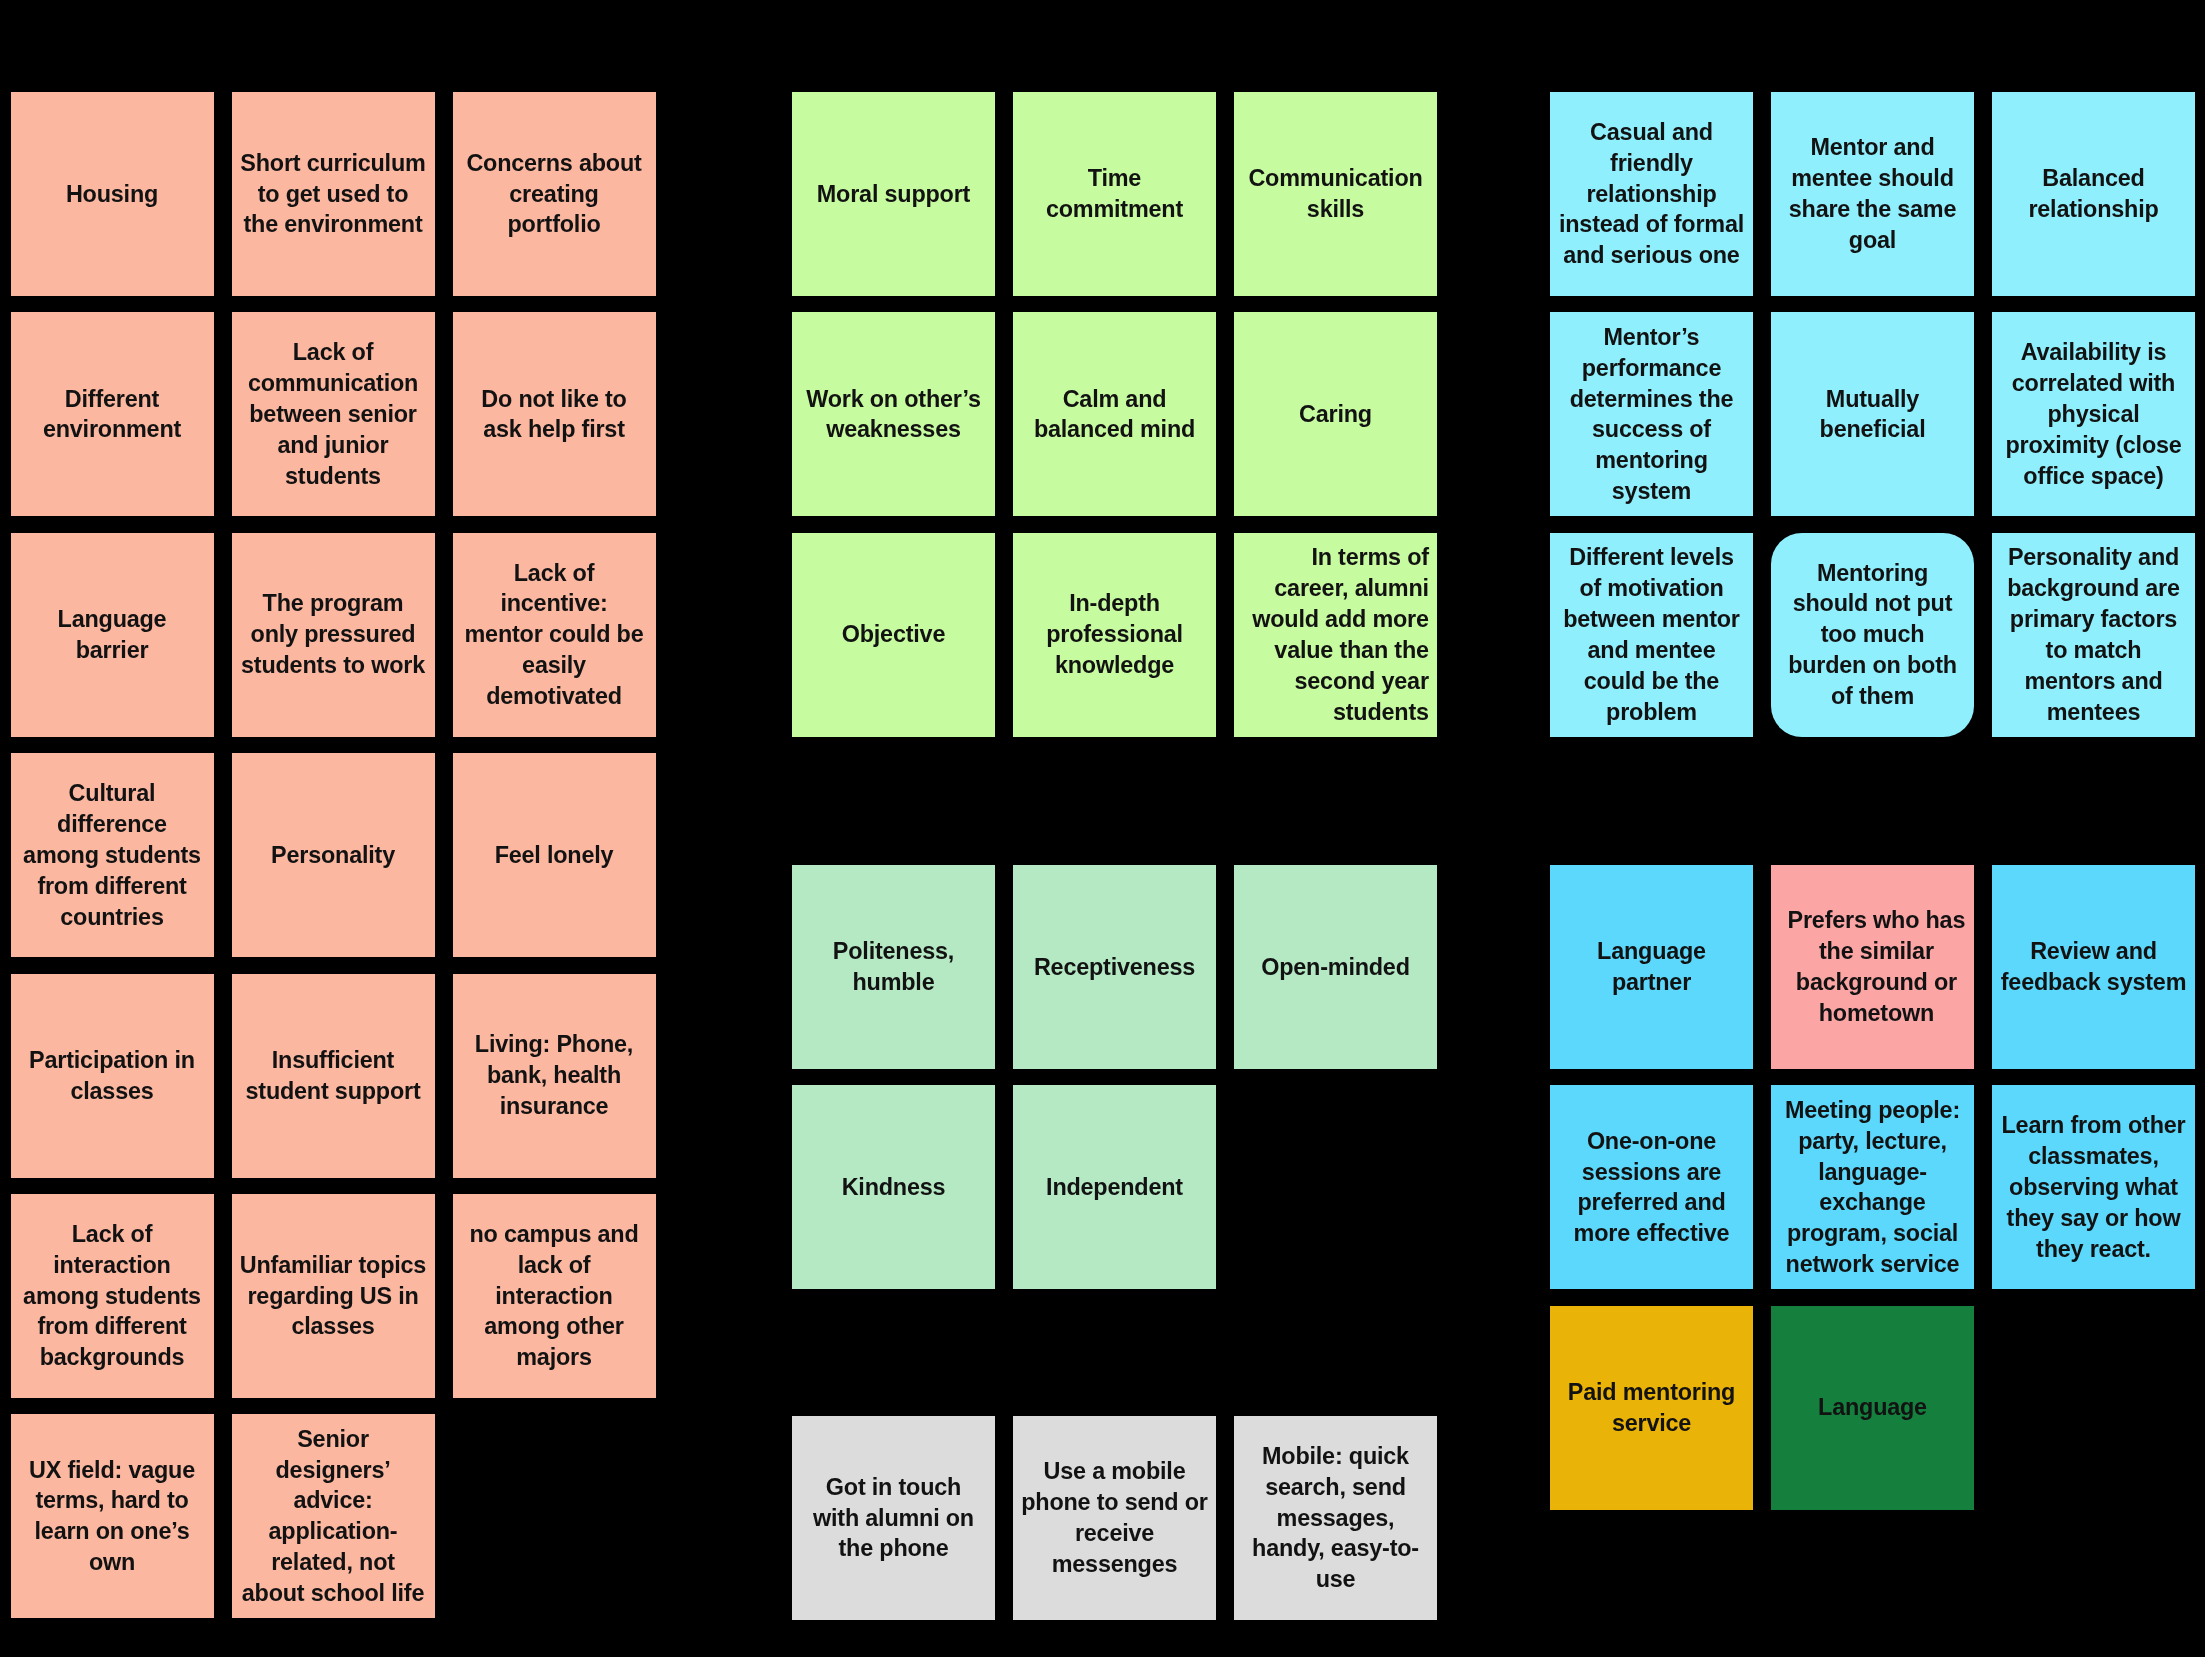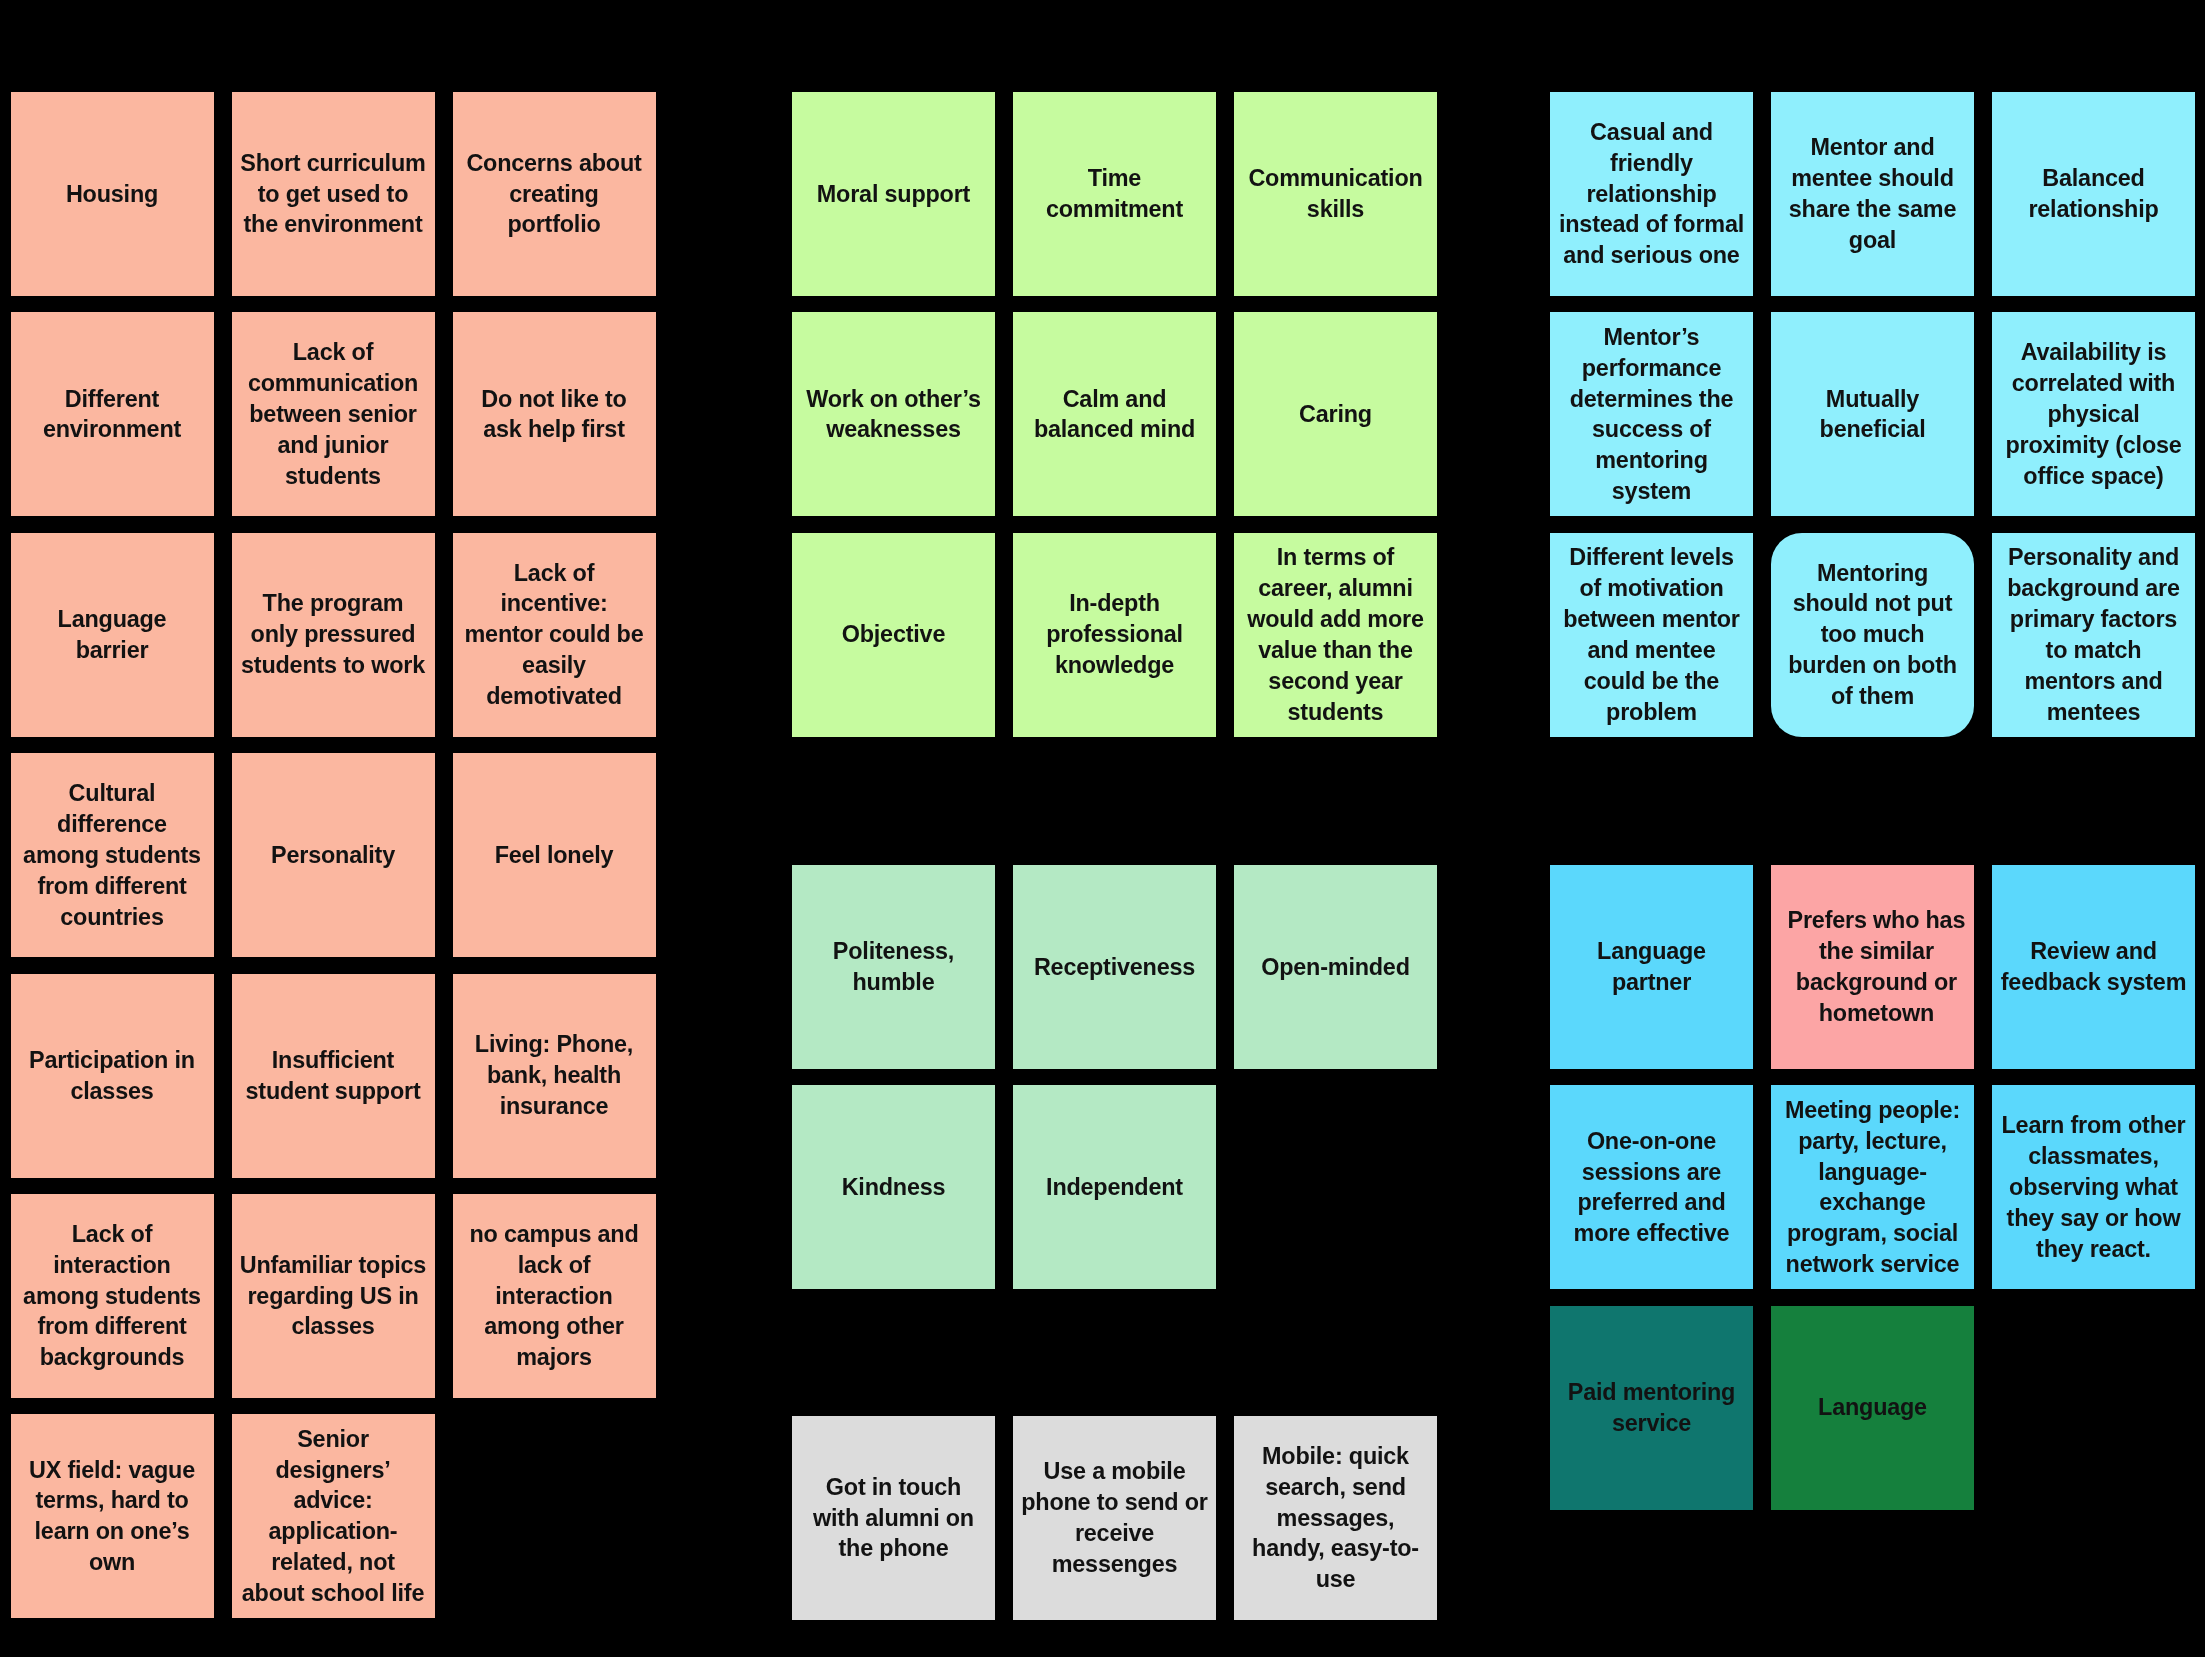--- a/index.html
+++ b/index.html
@@ -131,21 +131,21 @@
       </div>
       <div class="card" style="background-color: rgb(198, 251, 159); color: rgb(18, 18, 18);">
         <span class="card-text">Caring</span>
       </div>
       <div class="card" style="background-color: rgb(198, 251, 159); color: rgb(18, 18, 18);">
         <span class="card-text">Objective</span>
       </div>
       <div class="card" style="background-color: rgb(198, 251, 159); color: rgb(18, 18, 18);">
         <span class="card-text">In-depth professional knowledge</span>
       </div>
-      <div class="card" style="background-color: rgb(198, 251, 159); color: rgb(18, 18, 18);">
+      <div class="card" style="background-color: rgb(198, 251, 159); color: rgb(18, 18, 18); text-align: right;">
         <span class="card-text">In terms of career, alumni would add more value than the second year students</span>
       </div>
     </div>
 
   <div class="group" id="g-mint">
 
   <div class="card" style="background-color: rgb(180, 233, 196); color: rgb(18, 18, 18);">
         <span class="card-text">Politeness, humble</span>
       </div>
       <div class="card" style="background-color: rgb(180, 233, 196); color: rgb(18, 18, 18);">
@@ -219,21 +219,21 @@
       </div>
       <div class="card" style="background-color: rgb(91, 216, 252); color: rgb(18, 18, 18);">
         <span class="card-text">One-on-one sessions are preferred and more effective</span>
       </div>
       <div class="card" style="background-color: rgb(91, 216, 252); color: rgb(18, 18, 18);">
         <span class="card-text">Meeting people: party, lecture, language-exchange program, social network service</span>
       </div>
       <div class="card" style="background-color: rgb(91, 216, 252); color: rgb(18, 18, 18);">
         <span class="card-text">Learn from other classmates, observing what they say or how they react.</span>
       </div>
-      <div class="card" style="background-color: #0f766e; color: rgb(18, 18, 18); justify-content: flex-end;">
+      <div class="card" style="background-color: #eab308; color: rgb(18, 18, 18); justify-content: flex-end;">
         <span class="card-text">Paid mentoring service</span>
       </div>
       <div class="card" style="background-color: #15803d; color: rgb(18, 18, 18);">
         <span class="card-text">Language</span>
       </div>
     </div>
 
 </div>
 
 

